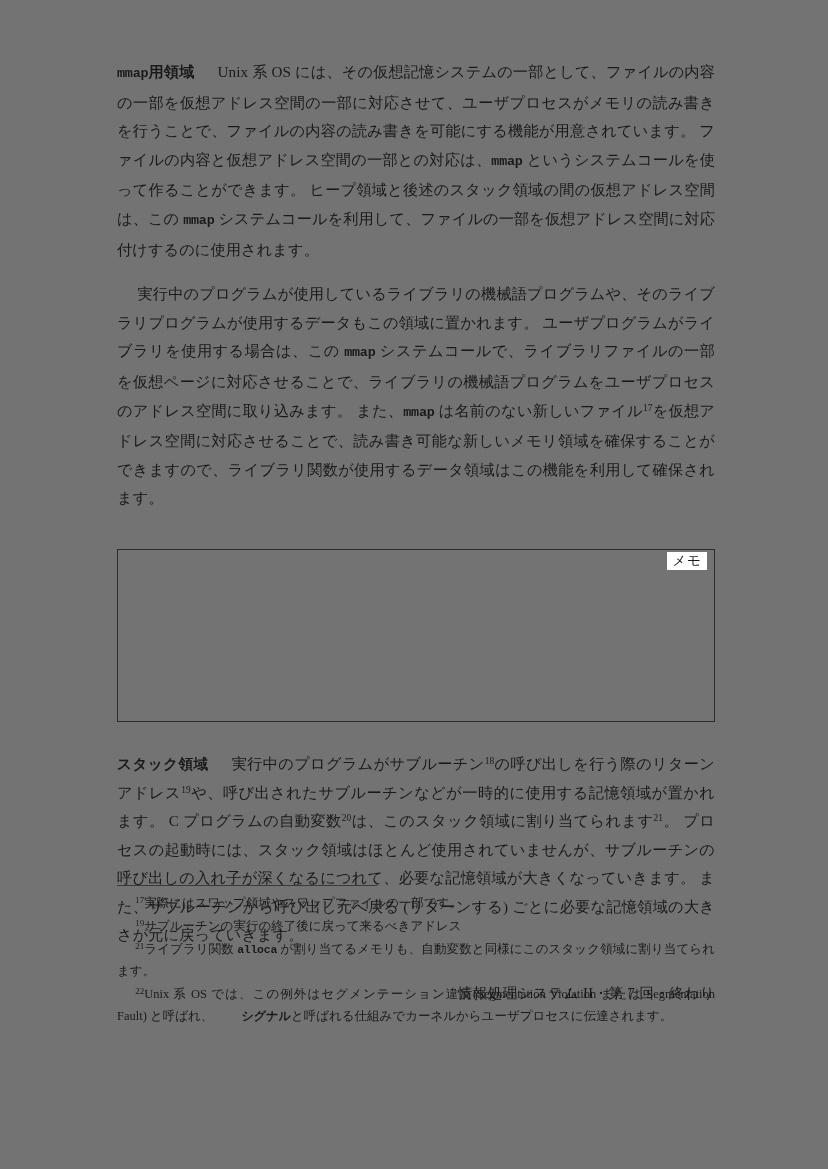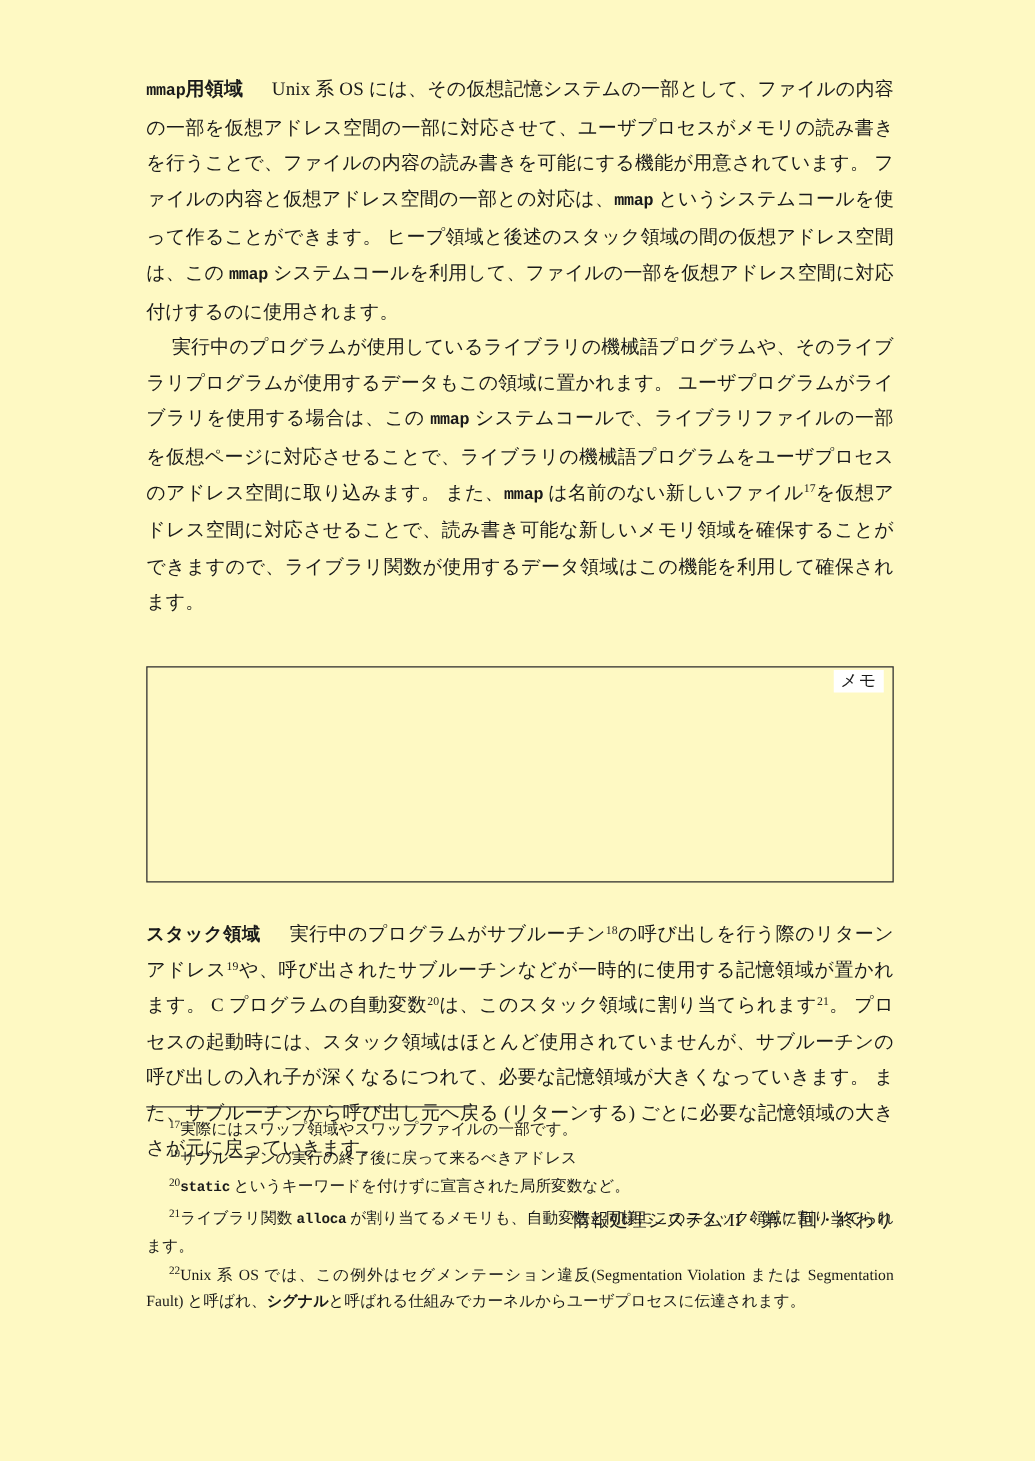--- a/index.html
+++ b/index.html
@@ -4,21 +4,21 @@
 <style>
   html, body {
     margin: 0;
     padding: 0;
     background: #ffffff;
   }
   .page {
     position: relative;
     width: 828px;
     height: 1169px;
-    background: #fef9c3;
+    background: #737373;
     overflow: hidden;
     font-family: "Liberation Serif", "DejaVu Serif", serif;
     color: #1a1a1a;
   }
   .content {
     position: absolute;
     left: 117px;
     top: 58px;
     width: 598px;
   }
@@ -26,21 +26,21 @@
   
   .para {
     font-size: 15.2px;
     line-height: 28.6px;
     text-align: justify;
     text-justify: inter-ideograph;
     margin: 0;
     letter-spacing: 0.1px;
   }
   .para + .para {
-    margin-top: 0px;
+    margin-top: 16px;
   }
   .para.indent {
     text-indent: 1.35em;
   }
   .runhead {
     font-weight: bold;
     letter-spacing: 0.2px;
   }
   .runhead-gap {
     display: inline-block;
@@ -124,20 +124,21 @@
   .fn-item sup {
     font-size: 0.72em;
     vertical-align: 0.5em;
     line-height: 0;
   }
   .fn-item .mono {
     font-size: 11.4px;
   }
   .fn-item .gothic {
     font-size: 12.1px;
+    margin-left: 28px;
   }
   .fn-last {
     text-indent: 1.45em;
   }
 
   
   .pagenum {
     position: absolute;
     left: 0;
     right: 0;
@@ -171,21 +172,20 @@
   </div>
 
   <div class="footnotes">
     <div class="fn-rule"></div>
 
     <p class="fn-item"><sup>17</sup><span>実際にはスワップ領域やスワップファイルの一部です。</span></p>
 
 
     <p class="fn-item"><sup>19</sup><span>サブルーチンの実行の終了後に戻って来るべきアドレス</span></p>
 
-    <p class="fn-item"><sup>20</sup><span class="mono">static</span><span> というキーワードを付けずに宣言された局所変数など。</span></p>
 
     <p class="fn-item"><sup>21</sup><span>ライブラリ関数 </span><span class="mono">alloca</span><span> が割り当てるメモリも、自動変数と同様にこのスタック領域に割り当てられます。</span></p>
 
     <p class="fn-item fn-last"><sup>22</sup><span>Unix 系 OS では、この例外はセグメンテーション違反(Segmentation Violation または Segmentation Fault) と呼ばれ、</span><span class="gothic" style="font-size:12.1px;">シグナル</span><span>と呼ばれる仕組みでカーネルからユーザプロセスに伝達されます。</span></p>
   </div>
 
 
 </div>
 
 </body></html>

